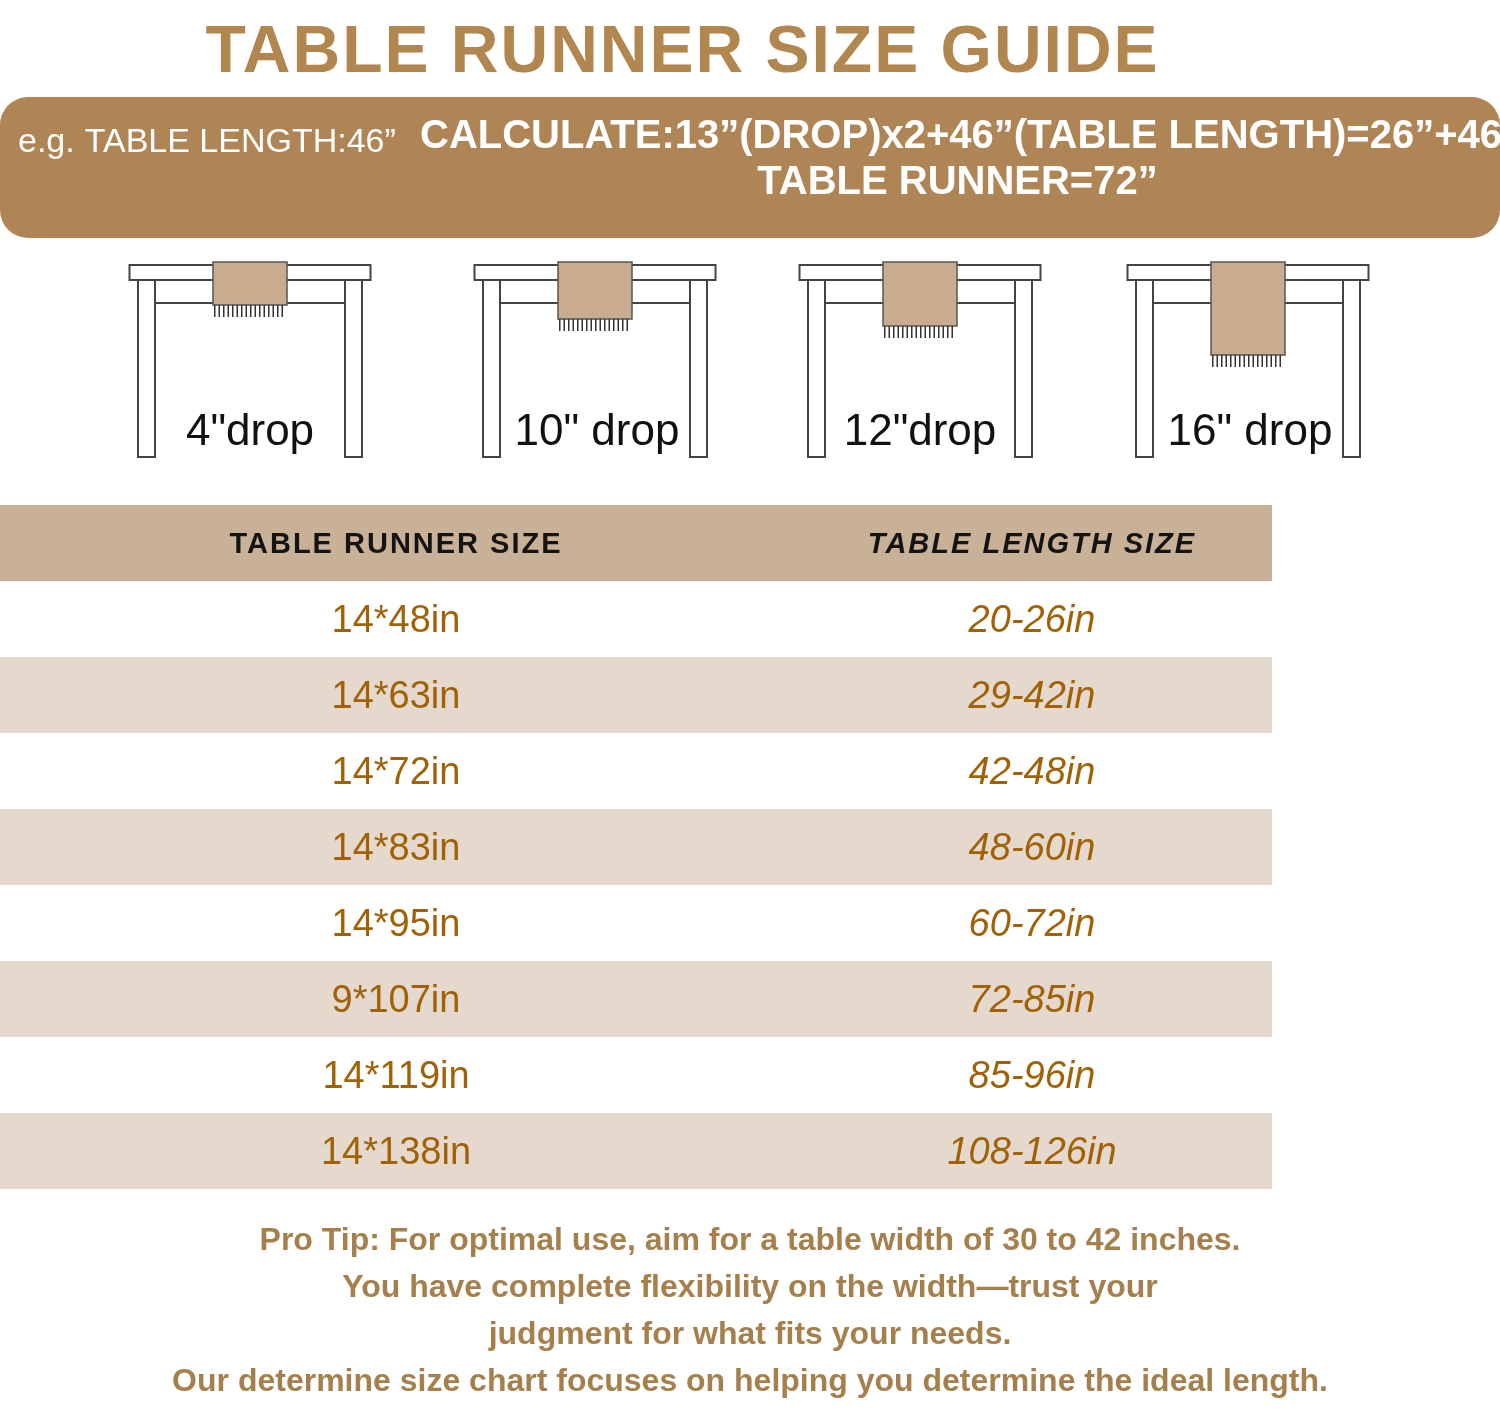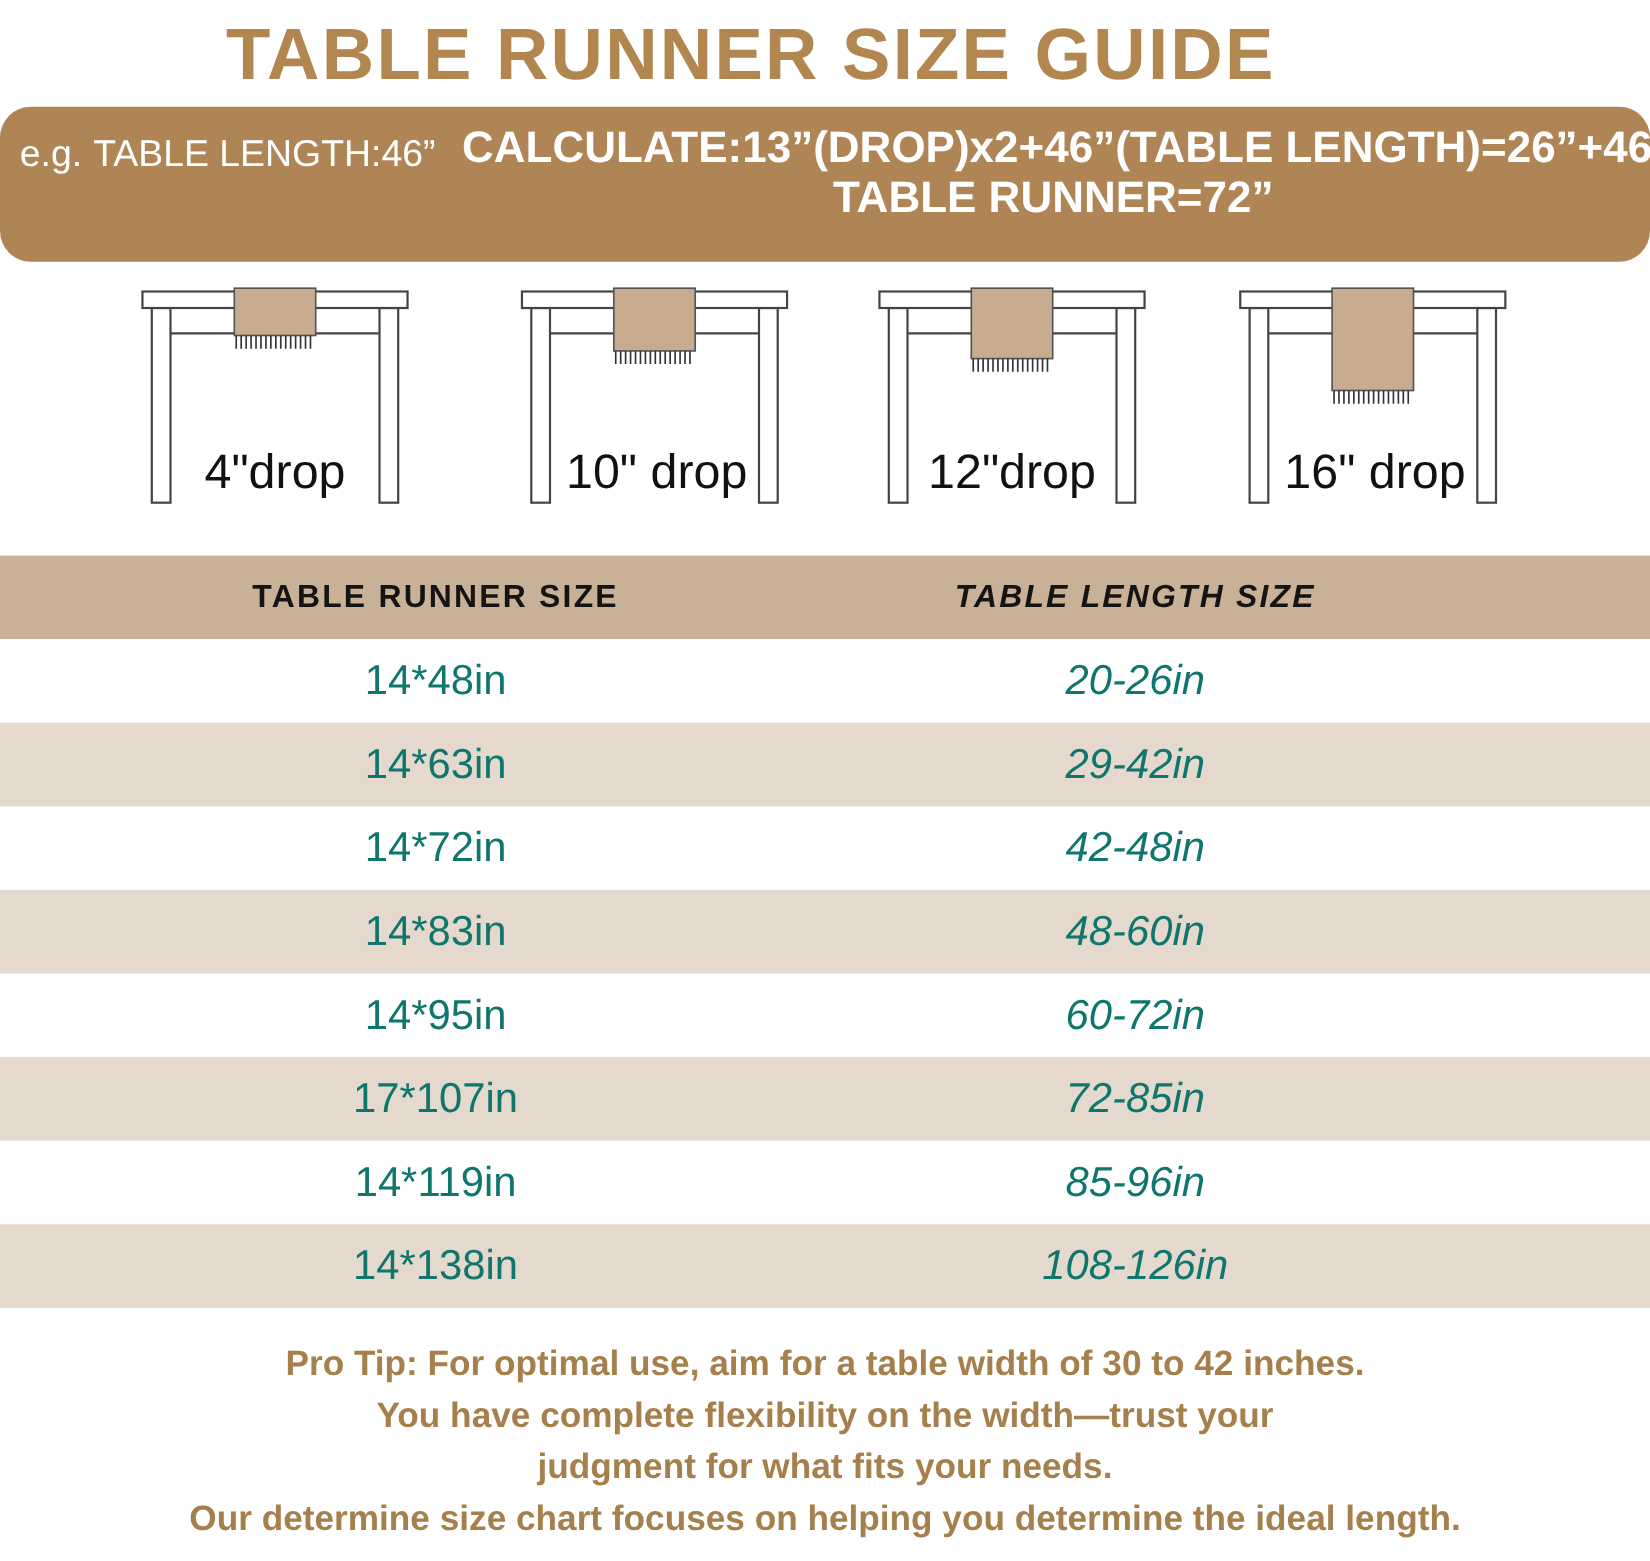--- a/index.html
+++ b/index.html
@@ -42,27 +42,27 @@
   .drop-label{
     position:absolute;top:165px;transform:translateX(-50%);
     font-size:44px;font-weight:500;color:#111111;white-space:nowrap;
   }
   .drop-label.l1{left:250px;}
   .drop-label.l2{left:597px;}
   .drop-label.l3{left:920px;}
   .drop-label.l4{left:1250px;}
   
   .size-table{position:absolute;top:505px;left:0;width:1500px;}
-  .thead,.trow{position:relative;width:1500px;height:76px;}
+  .thead,.trow{position:relative;width:1272px;height:76px;}
   .thead{background:#c9b197;}
   .trow.alt{background:#e4d9cc;}
   .cell{
     position:absolute;top:0;height:76px;line-height:76px;
     transform:translateX(-50%);
-    font-size:38px;color:#0f766e;white-space:nowrap;
+    font-size:38px;color:#a16207;white-space:nowrap;
   }
   .cell.c1{left:396px;}
   .cell.c2{left:1032px;font-style:italic;}
   .thead .cell{font-size:29px;font-weight:bold;letter-spacing:2px;color:#141414;}
   
   .pro-tip{
     position:absolute;top:1216px;left:0;width:1500px;
     text-align:center;color:#a6804c;
     font-size:32px;font-weight:bold;line-height:47px;
   }
@@ -148,21 +148,21 @@
     </div>
     <div class="trow alt">
       <span class="cell c1">14*83in</span>
       <span class="cell c2">48-60in</span>
     </div>
     <div class="trow">
       <span class="cell c1">14*95in</span>
       <span class="cell c2">60-72in</span>
     </div>
     <div class="trow alt">
-      <span class="cell c1">17*107in</span>
+      <span class="cell c1">9*107in</span>
       <span class="cell c2">72-85in</span>
     </div>
     <div class="trow">
       <span class="cell c1">14*119in</span>
       <span class="cell c2">85-96in</span>
     </div>
     <div class="trow alt">
       <span class="cell c1">14*138in</span>
       <span class="cell c2">108-126in</span>
     </div>

